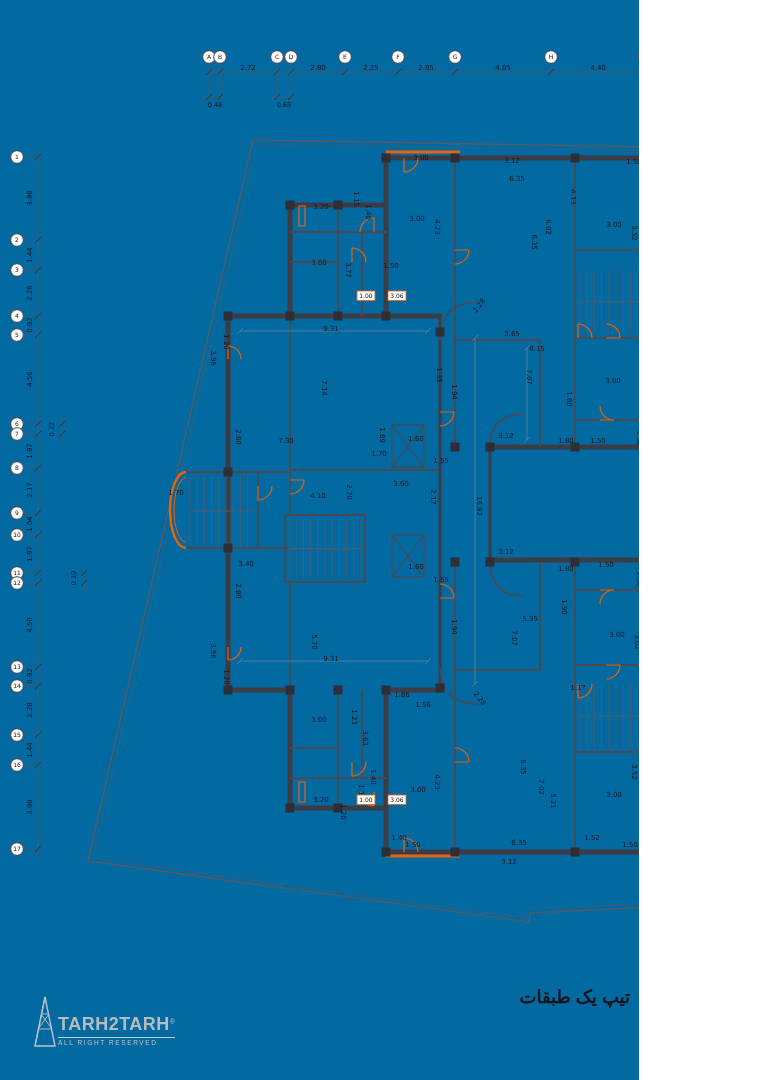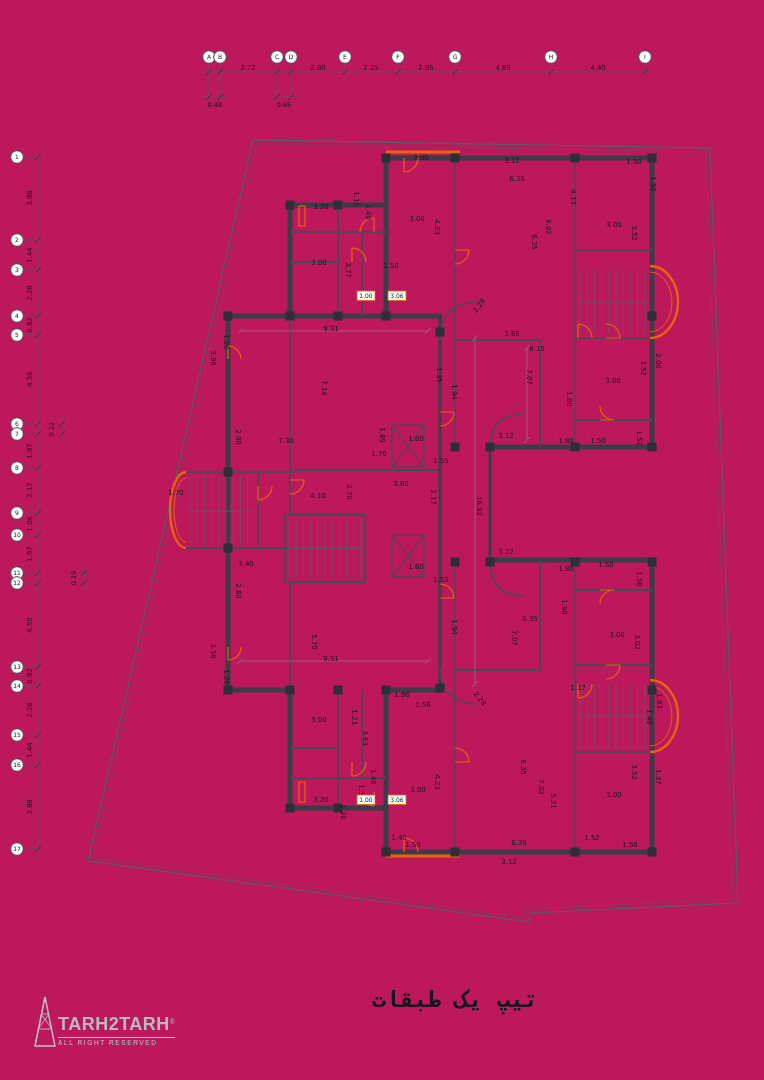--- a/index.html
+++ b/index.html
@@ -1,18 +1,18 @@
 <!DOCTYPE html>
 <html><head>
 <meta charset="utf-8">
 <style>
   html,body{margin:0;padding:0;background:#fff}
-  .stage{position:relative;width:764px;height:1080px;background:#be185d;font-family:"Liberation Sans",sans-serif;overflow:hidden}
+  .stage{position:relative;width:639px;height:1080px;background:#0369a1;font-family:"Liberation Sans",sans-serif;overflow:hidden}
   svg text{font-family:"DejaVu Sans","Liberation Sans",sans-serif}
-  .title-fa{position:absolute;top:986px;left:280px;width:350px;text-align:center;font-size:23px;font-weight:bold;color:#14141c;direction:rtl;font-family:Liberation Mono, monospace}
+  .title-fa{position:absolute;top:986px;left:280px;width:350px;font-size:18px;font-weight:bold;color:#14141c;direction:rtl;font-family:Liberation Sans, sans-serif}
   .logo{position:absolute;left:28px;top:994px;width:170px;color:#b4b8bd}
   .logo-row{display:flex;align-items:flex-end}
   .logo-textcol{margin-left:-4px;padding-bottom:4px}
   .logo-text{font-size:18px;font-weight:bold;letter-spacing:.5px;color:#b7bbc0}
   .logo-reg{font-size:7px;vertical-align:super;color:#b7bbc0}
   .logo-sub{font-size:6.5px;letter-spacing:1.6px;border-top:1px solid #c9cdd1;margin-top:2px;padding-top:1px;color:#c1c5ca;white-space:nowrap}
 </style>
 </head>
 <body>
 

